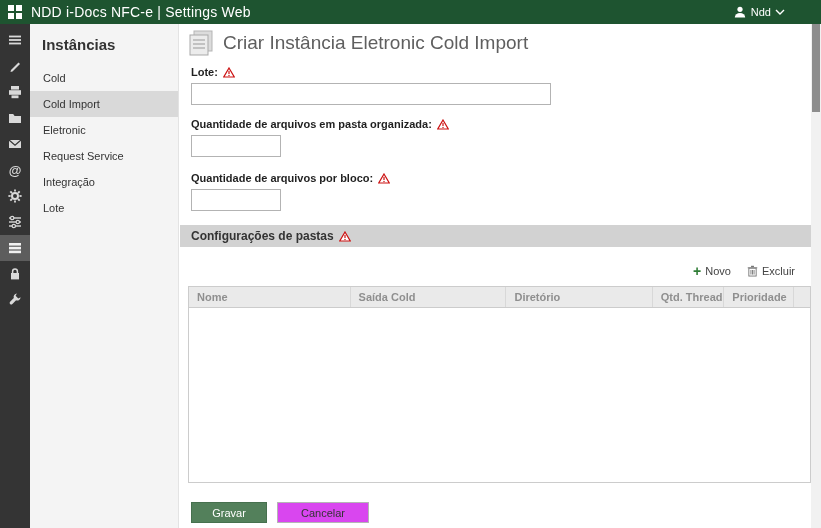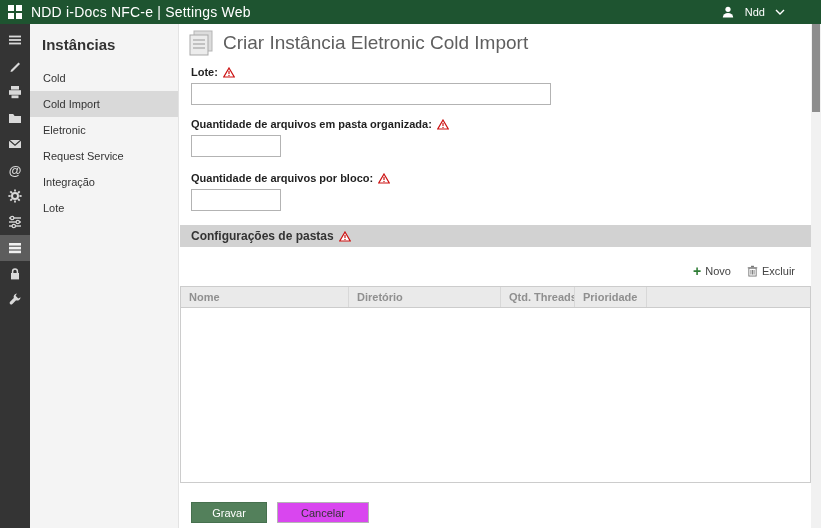--- a/index.html
+++ b/index.html
@@ -15,21 +15,21 @@
   }
   *{margin:0;padding:0;box-sizing:border-box;}
   html,body{width:821px;height:528px;overflow:hidden;}
   body{font-family:"Liberation Sans",sans-serif;background:#fff;font-size:12px;color:#333;}
 
   
   .topbar{height:24px;background:var(--topbar-green);display:flex;align-items:center;color:#fff;padding:0 8px;gap:9px;}
   .logo{display:grid;grid-template-columns:6px 6px;grid-gap:2px;}
   .logo i{width:6px;height:6px;background:#fff;display:block;}
   .topbar-title{font-size:14px;letter-spacing:.2px;text-align:center;}
-  .topbar-user{margin-left:auto;margin-right:28px;display:flex;align-items:center;gap:10px;cursor:pointer;}
+  .topbar-user{margin-left:auto;margin-right:28px;display:flex;align-items:center;gap:4px;cursor:pointer;}
   .topbar-user .uname{font-size:11px;}
 
   
   .app{display:flex;height:504px;}
 
   
   .rail{width:30px;background:var(--rail-bg);display:flex;flex-direction:column;padding-top:3px;flex:none;}
   .rail-item{height:26px;display:flex;align-items:center;justify-content:center;cursor:pointer;}
   .rail-item.active{background:var(--rail-active-bg);}
   .at-glyph{color:#d9d9d9;font-size:13px;font-weight:bold;line-height:1;}
@@ -53,21 +53,21 @@
   input.text{display:block;margin-top:5px;height:22px;border:1px solid #b3b3b3;font-family:"Liberation Sans",sans-serif;font-size:12px;padding:0 5px;background:#fff;}
   .input-wide{width:360px;}
   .input-small{width:90px;}
 
   .section-bar{margin:14px 0 0 1px;background:var(--section-bar-bg);height:22px;display:flex;align-items:center;gap:5px;padding-left:11px;font-size:12px;font-weight:bold;color:#333;}
 
   .toolbar{display:flex;justify-content:flex-end;align-items:center;gap:16px;padding:17px 16px 8px 0;font-size:11px;color:#444;}
   .tool-btn{display:flex;align-items:center;gap:4px;cursor:pointer;}
   .plus{color:#2f7d36;font-size:14px;font-weight:bold;line-height:1;}
 
-  .table{margin-left:1px;border:1px solid #ccc;}
+  .table{margin-left:9px;border:1px solid #ccc;}
   .thead{display:flex;background:var(--table-header-bg);border-bottom:1px solid #ccc;}
   .th{font-size:11px;font-weight:bold;color:#8f8f8f;padding:4px 8px;border-right:1px solid #d8d8d8;white-space:nowrap;overflow:hidden;}
   .th-last{flex:1;border-right:none;}
   .tbody{height:174px;background:#fff;}
 
   .actions{position:absolute;left:12px;bottom:5px;display:flex;gap:10px;}
   .actions button{height:21px;font-family:"Liberation Sans",sans-serif;font-size:11px;cursor:pointer;}
   .btn-save{width:76px;background:var(--save-green);color:#fff;border:1px solid #46704e;}
   .btn-cancel{width:92px;background:#d946ef;color:#333;border:1px solid #b5b5b5;}
 
@@ -270,20 +270,21 @@
               <line x1="7.7" y1="5.4" x2="7.7" y2="10.4"></line>
             </g>
           </svg>
         <span>Excluir</span>
       </span>
     </div>
 
     <div class="table">
       <div class="thead">
         <div class="th" style="width:168px">Nome</div>
+        <div class="th" style="width:162px">Saída Cold</div>
         <div class="th" style="width:152px">Diretório</div>
         <div class="th" style="width:74px">Qtd. Threads</div>
         <div class="th" style="width:72px">Prioridade</div>
         <div class="th th-last"></div>
       </div>
       <div class="tbody"></div>
     </div>
 
     <div class="actions">
       <button class="btn-save">Gravar</button>

